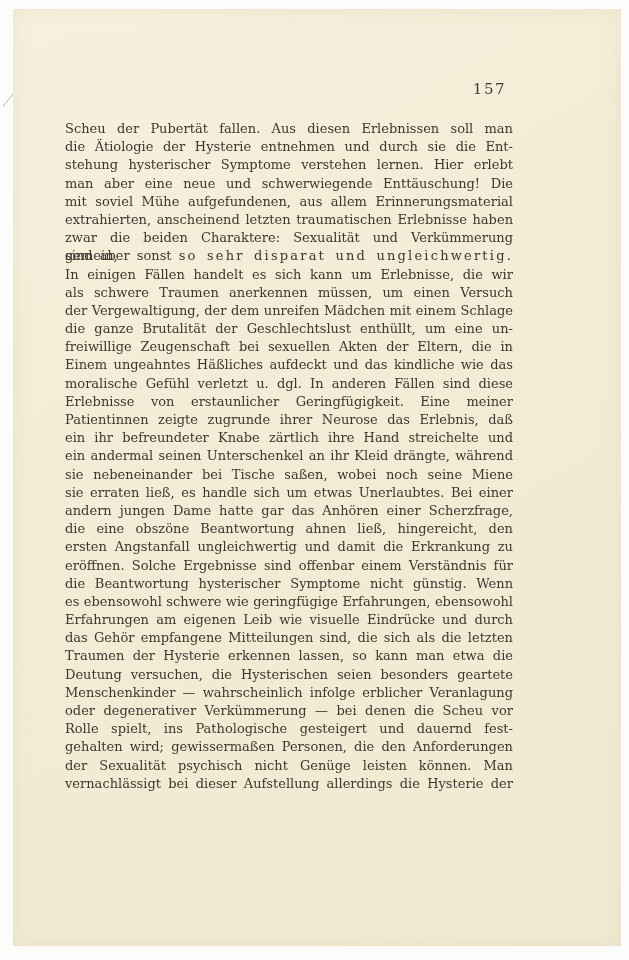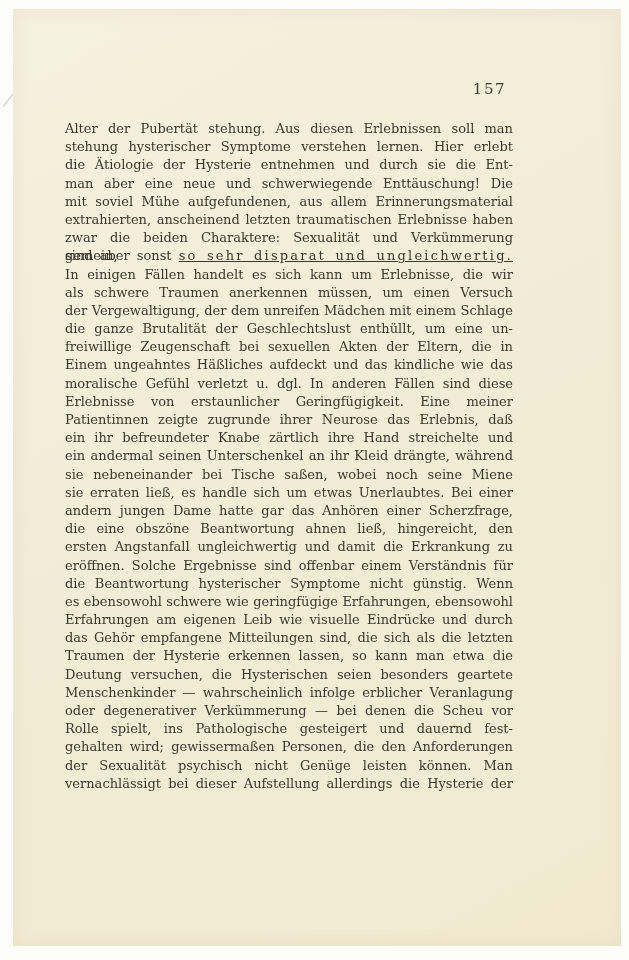--- a/index.html
+++ b/index.html
@@ -73,36 +73,35 @@
     font-size: 13px;
     line-height: 18.2px;
     height: 18.2px;
     text-align: justify;
     text-align-last: justify;
     white-space: normal;
     overflow: visible;
   }
   .text-block .line .spaced {
     letter-spacing: 2.2px;
-    text-decoration: underline;
   }
 </style>
 </head>
 <body>
 
 <div class="scan-frame">
   <div class="scratch"></div>
   <div class="scan-page">
     <div class="speck-1"></div>
     <div class="speck-2"></div>
     <div class="page-number">157</div>
     <div class="text-block">
-        <div class="line"><span>Alter der Pubertät stehung. Aus diesen Erlebnissen soll man</span></div>
+        <div class="line"><span>Scheu der Pubertät fallen. Aus diesen Erlebnissen soll man</span></div>
+        <div class="line"><span>die Ätiologie der Hysterie entnehmen und durch sie die Ent-</span></div>
         <div class="line"><span>stehung hysterischer Symptome verstehen lernen. Hier erlebt</span></div>
-        <div class="line"><span>die Ätiologie der Hysterie entnehmen und durch sie die Ent-</span></div>
         <div class="line"><span>man aber eine neue und schwerwiegende Enttäuschung! Die</span></div>
         <div class="line"><span>mit soviel Mühe aufgefundenen, aus allem Erinnerungsmaterial</span></div>
         <div class="line"><span>extrahierten, anscheinend letzten traumatischen Erlebnisse haben</span></div>
         <div class="line"><span>zwar die beiden Charaktere: Sexualität und Verkümmerung gemein,</span></div>
         <div class="line"><span>sind aber sonst </span><span class="spaced">so sehr disparat und ungleichwertig.</span></div>
         <div class="line"><span>In einigen Fällen handelt es sich kann um Erlebnisse, die wir</span></div>
         <div class="line"><span>als schwere Traumen anerkennen müssen, um einen Versuch</span></div>
         <div class="line"><span>der Vergewaltigung, der dem unreifen Mädchen mit einem Schlage</span></div>
         <div class="line"><span>die ganze Brutalität der Geschlechtslust enthüllt, um eine un-</span></div>
         <div class="line"><span>freiwillige Zeugenschaft bei sexuellen Akten der Eltern, die in</span></div>

